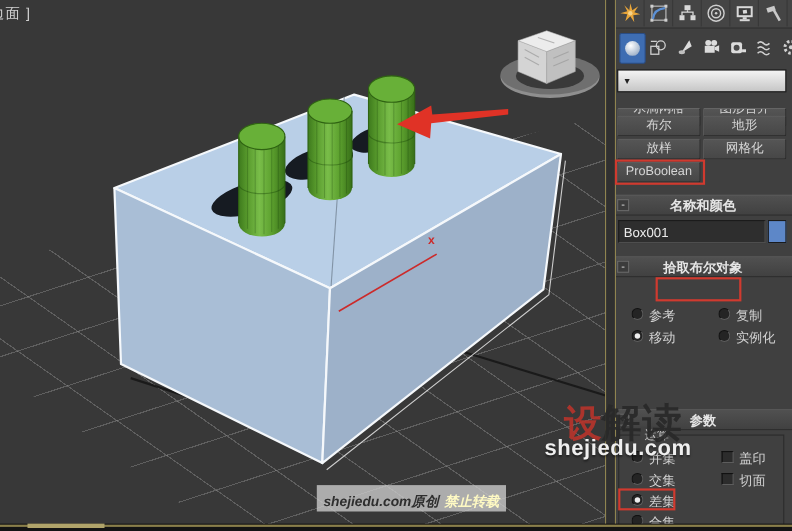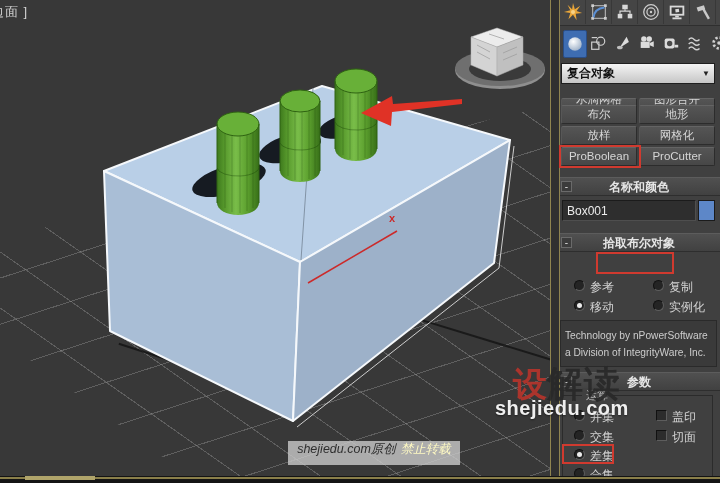--- a/index.html
+++ b/index.html
@@ -13,22 +13,22 @@
     background-image:
       repeating-linear-gradient(162deg, rgba(158,158,158,.38) 0 1px, transparent 1px 44px),
       repeating-linear-gradient(35deg,  rgba(158,158,158,.38) 0 1px, transparent 1px 46px);}
   .axis-line{position:absolute;height:2px;background:#151515;opacity:.85;}
   #axis-1{left:391px;top:336px;width:172px;transform:rotate(17deg);}
   #axis-2{left:115px;top:367px;width:157px;transform:rotate(18deg);}
   #scene{position:absolute;left:0;top:0;}
   #vp-label{position:absolute;left:-9px;top:3px;color:#d2d2d2;font-size:13px;letter-spacing:1px;}
   
   #wm-bottom{position:absolute;left:288px;top:441px;width:172px;height:24px;
-    background:rgba(205,205,205,.78);display:flex;align-items:flex-start;justify-content:center;
-    font-style:italic;font-weight:normal;font-size:12.5px;color:#2e2e2e;white-space:nowrap;}
+    background:rgba(205,205,205,.78);display:flex;align-items:flex-end;justify-content:center;
+    font-style:italic;font-weight:bold;font-size:12.5px;color:#2e2e2e;white-space:nowrap;}
   #wm-bottom .warn{color:#fef9c3;margin-left:5px;}
   
   #wm-mid{position:absolute;left:495px;top:366px;width:180px;z-index:60;pointer-events:none;line-height:1;}
   #wm-mid .l1{padding-left:18px;font-weight:bold;white-space:nowrap;}
   #wm-mid .c-red{font-size:34px;color:#b5342c;opacity:.92;}
   #wm-mid .c-dark{font-size:36px;color:#292929;opacity:.92;letter-spacing:1px;}
   #wm-mid .l2{margin-top:-4px;font-weight:bold;font-size:20px;color:#efefef;
     text-shadow:0 1px 2px rgba(0,0,0,.45);letter-spacing:.5px;}
   
   #divider{position:absolute;left:550px;top:0;width:8px;height:477px;background:#303030;
@@ -303,36 +303,34 @@
       </svg>
     </div>
     <div class="cat abs" style="left:150px">
       <svg width="18" height="18" viewBox="0 0 20 20">
         <circle cx="10" cy="10" r="6" fill="none" stroke="#d0d0d0" stroke-width="3" stroke-dasharray="2.5,2.2"></circle>
         <circle cx="10" cy="10" r="2" fill="#d0d0d0"></circle>
       </svg>
     </div>
 
     <div id="dropdown" class="abs">
-      <span class="val">复合对象</span>
       <span class="arr">▼</span>
     </div>
 
     <div class="obj-btn cut" style="left:3px;top:86px">
         <span>水滴网格</span>
       </div>
     <div class="obj-btn cut" style="left:81px;top:86px">
         <span>图形合并</span>
       </div>
     <div class="obj-btn" style="left:3px;top:105px">布尔</div>
     <div class="obj-btn" style="left:81px;top:105px">地形</div>
     <div class="obj-btn" style="left:3px;top:126px">放样</div>
     <div class="obj-btn" style="left:81px;top:126px">网格化</div>
     <div class="obj-btn" style="left:3px;top:147px">ProBoolean</div>
-    <div class="obj-btn" style="left:81px;top:147px">ProCutter</div>
 
     <div class="rollbar" style="top:177px">
       <span class="minus">-</span>
       <span class="rtitle">名称和颜色</span>
     </div>
     <input id="name-input" class="abs" value="Box001" style="">
     <div id="color-swatch" class="abs"></div>
 
     <div class="rollbar" style="top:233px">
       <span class="minus">-</span>
@@ -341,24 +339,20 @@
 
     <span class="radio abs" style="left:16px;top:280px"></span>
     <span class="rlabel abs" style="left:32px;top:279px">参考</span>
     <span class="radio abs" style="left:95px;top:280px"></span>
     <span class="rlabel abs" style="left:111px;top:279px">复制</span>
     <span class="radio on abs" style="left:16px;top:300px"></span>
     <span class="rlabel abs" style="left:32px;top:299px">移动</span>
     <span class="radio abs" style="left:95px;top:300px"></span>
     <span class="rlabel abs" style="left:111px;top:299px">实例化</span>
 
-    <div id="info-box" class="abs">
-      <div>Technology by nPowerSoftware</div>
-      <div>a Division of IntegrityWare, Inc.</div>
-    </div>
 
     <div class="rollbar" style="top:372px">
       <span class="minus">-</span>
       <span class="rtitle">参数</span>
     </div>
     <div id="op-group" class="abs"></div>
     <span id="op-group-label" class="abs" style="font-size:11px;color:#c6c6c6">运算</span>
 
     <span class="radio abs" style="left:16px;top:410px"></span>
     <span class="rlabel abs" style="left:32px;top:409px">并集</span>

